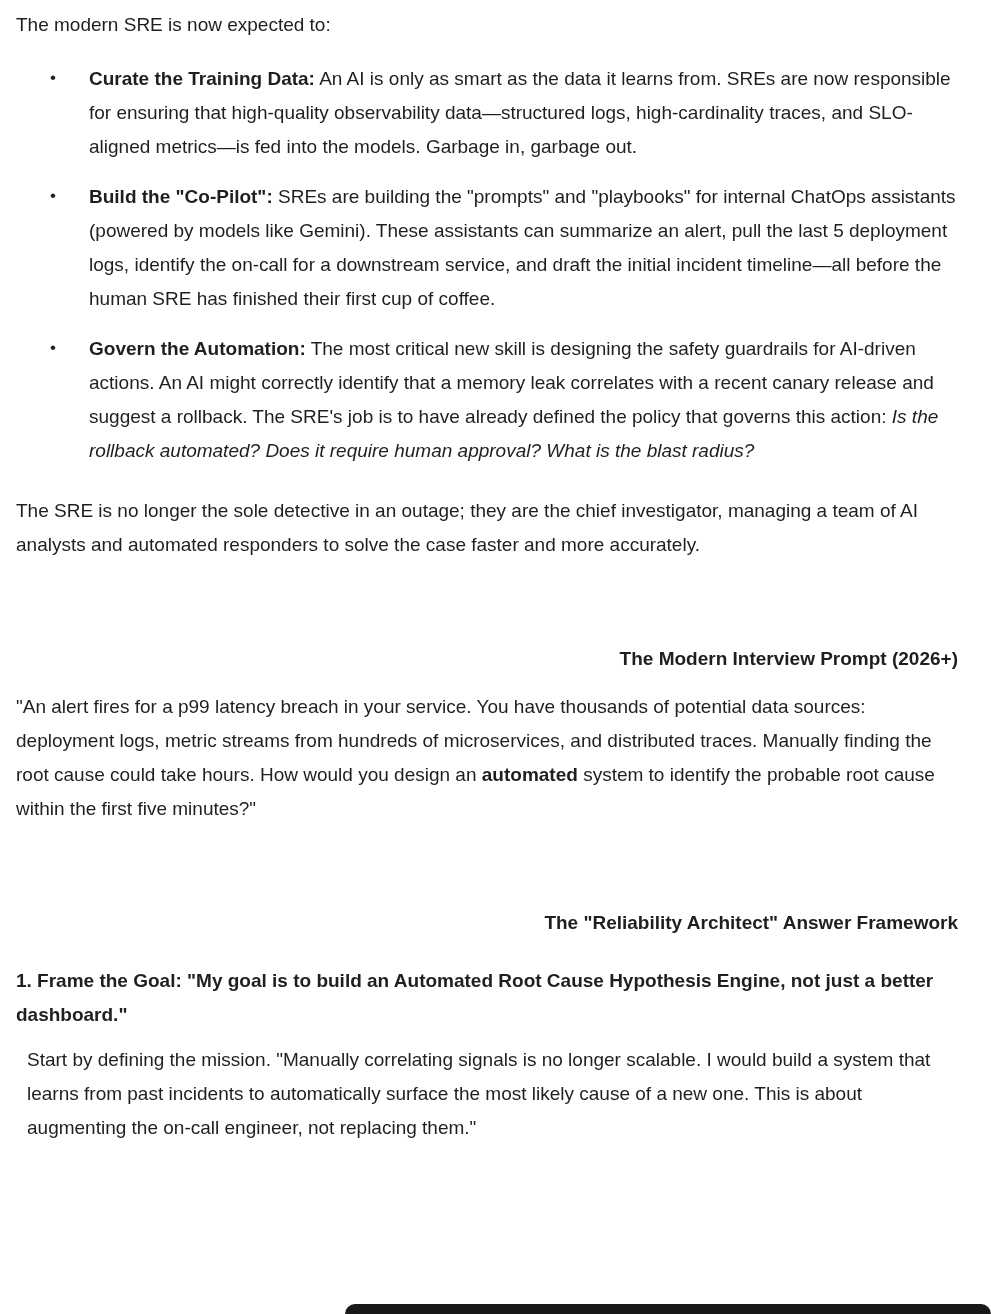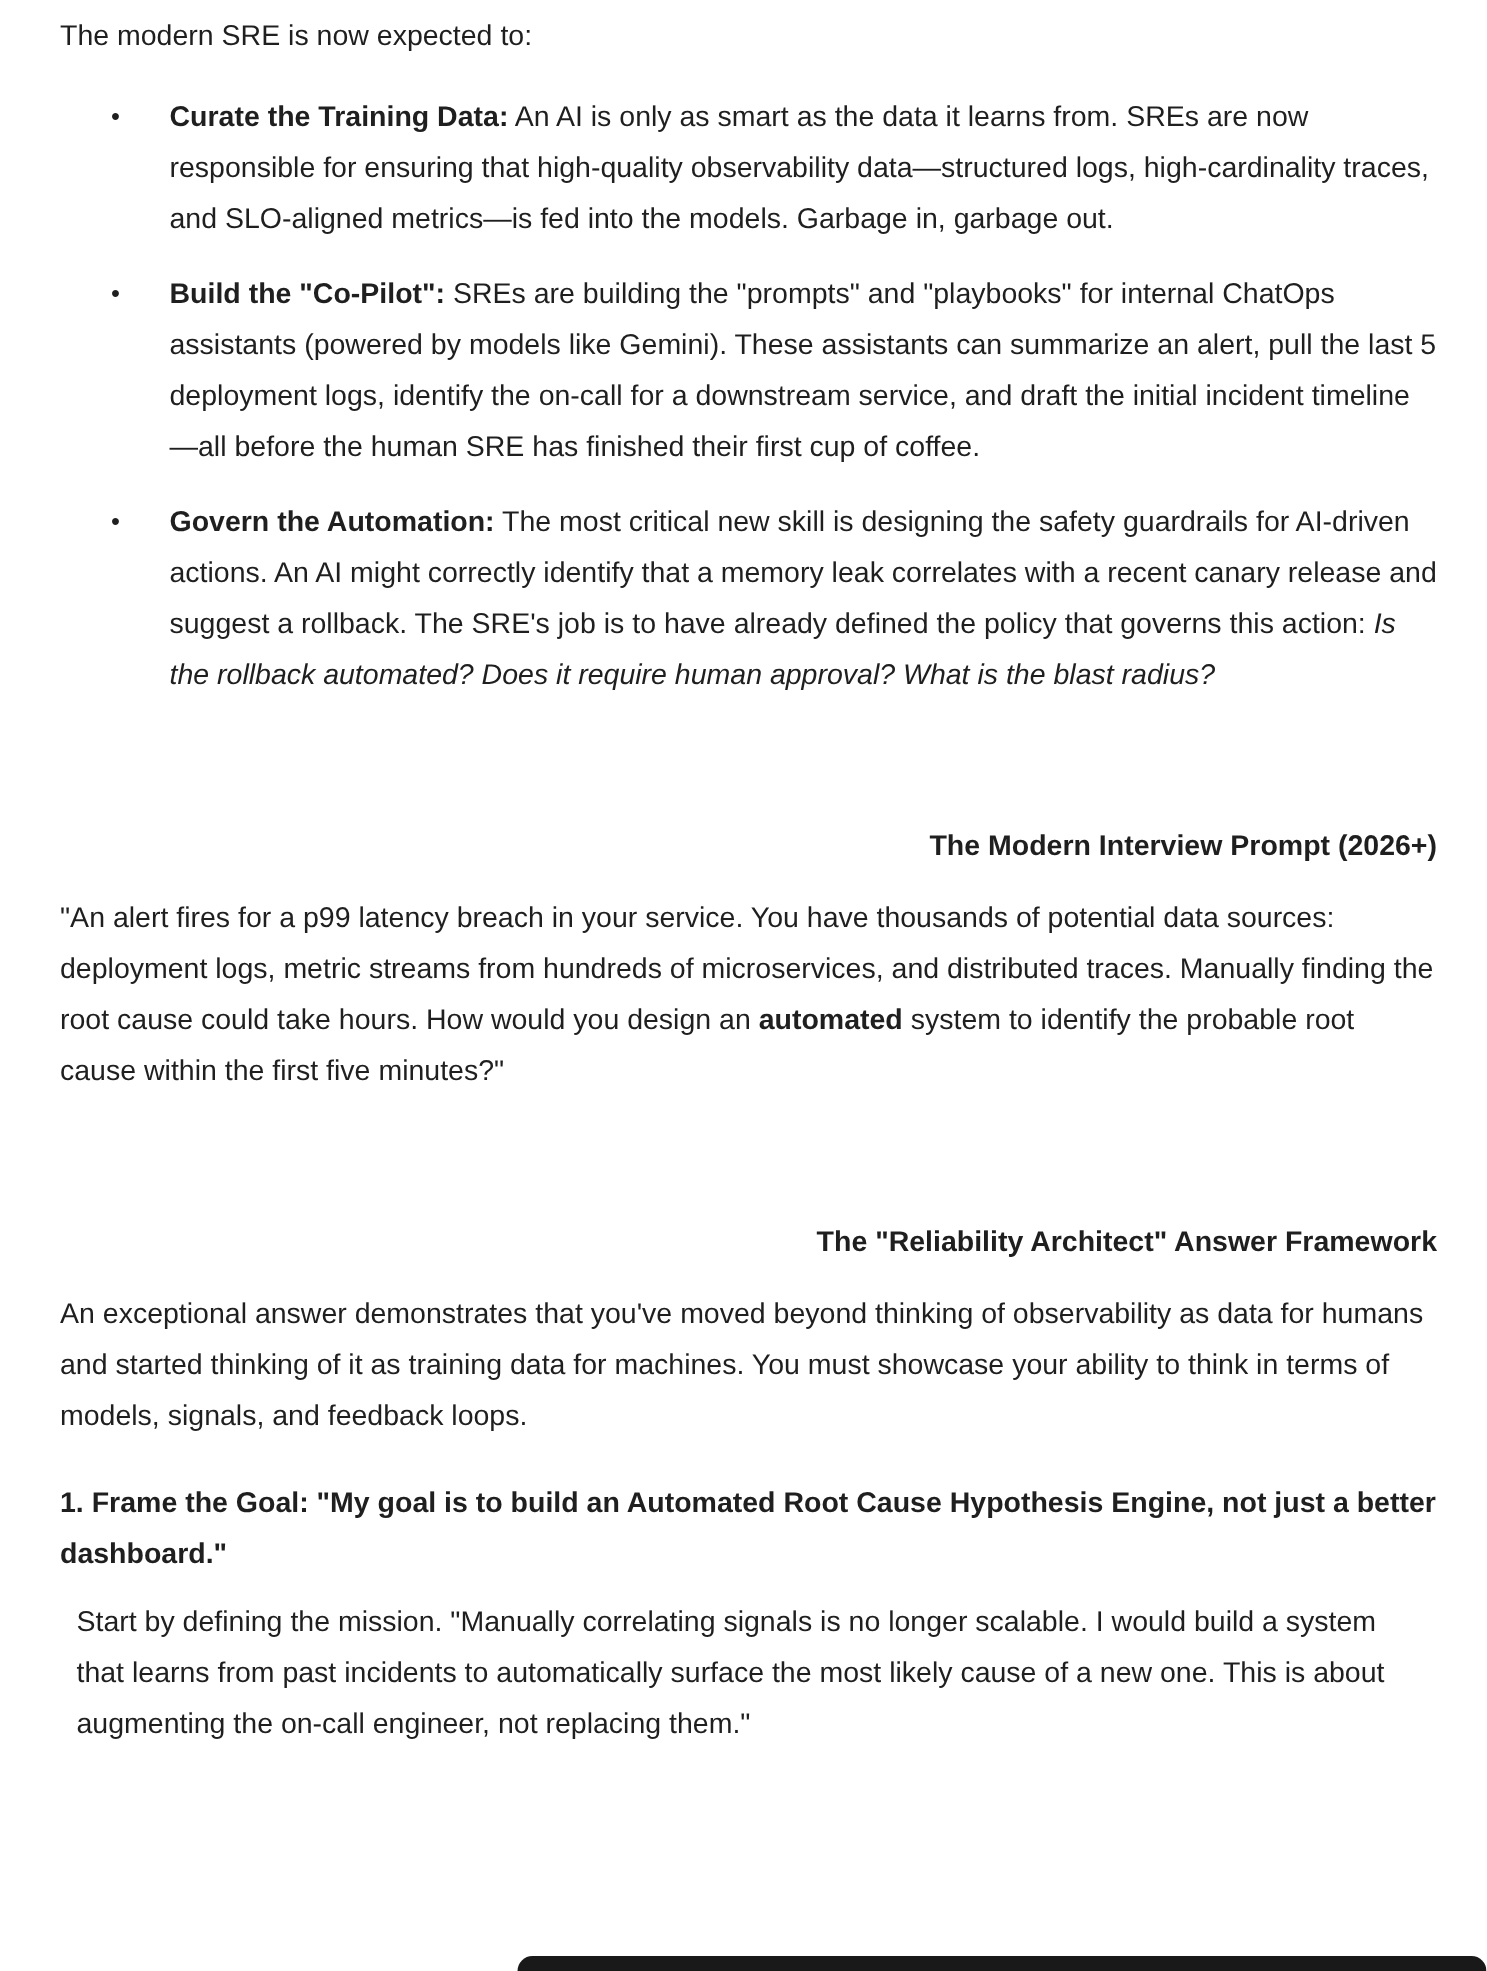--- a/index.html
+++ b/index.html
@@ -11,21 +11,21 @@
     width: 991px;
     height: 1314px;
     position: relative;
     overflow: hidden;
     font-family: "Liberation Sans", sans-serif;
     font-size: 19px;
     line-height: 34px;
     color: #1f1f1f;
   }
   .doc {
-    padding: 8px 33px 0 40px;
+    padding: 8px 33px 0 16px;
   }
   p {
     margin: 0;
   }
   .para {
     margin: 0 0 10px 0;
   }
   .bullet-list {
     list-style: none;
     margin: 20px 0 26px 0;
@@ -93,28 +93,28 @@
     <li class="bullet-item">
       <span class="bullet-marker">•</span>
       <span><span class="lead">Build the "Co-Pilot":</span><span> SREs are building the "prompts" and "playbooks" for internal ChatOps assistants (powered by models like Gemini). These assistants can summarize an alert, pull the last 5 deployment logs, identify the on-call for a downstream service, and draft the initial incident timeline—all before the human SRE has finished their first cup of coffee.</span></span>
     </li>
     <li class="bullet-item">
       <span class="bullet-marker">•</span>
       <span><span class="lead">Govern the Automation:</span><span> The most critical new skill is designing the safety guardrails for AI-driven actions. An AI might correctly identify that a memory leak correlates with a recent canary release and suggest a rollback. The SRE's job is to have already defined the policy that governs this action: </span><span class="italic">Is the rollback automated? Does it require human approval? What is the blast radius?</span></span>
     </li>
   </ul>
 
+  <p class="para closing">The SRE is no longer the sole detective in an outage; they are the chief investigator, managing a team of AI analysts and automated responders to solve the case faster and more accurately.</p>
 
   <p class="section-heading">The Modern Interview Prompt (2026+)</p>
 
   <p class="para"><span>"An alert fires for a p99 latency breach in your service. You have thousands of potential data sources: deployment logs, metric streams from hundreds of microservices, and distributed traces. Manually finding the root cause could take hours. How would you design an </span><span class="lead">automated</span><span> system to identify the probable root cause within the first five minutes?"</span></p>
 
   <p class="section-heading">The "Reliability Architect" Answer Framework</p>
 
-  <p class="para framework-intro">An exceptional answer demonstrates that you've moved beyond thinking of observability as data for humans and started thinking of it as training data for machines. You must showcase your ability to think in terms of models, signals, and feedback loops.</p>
 
   <p class="step-heading">1. Frame the Goal: "My goal is to build an Automated Root Cause Hypothesis Engine, not just a better dashboard."</p>
 
   <p class="step-body">Start by defining the mission. "Manually correlating signals is no longer scalable. I would build a system that learns from past incidents to automatically surface the most likely cause of a new one. This is about augmenting the on-call engineer, not replacing them."</p>
 
 </div>
 
 <div class="bottom-bar"></div>
 
 </body></html>

